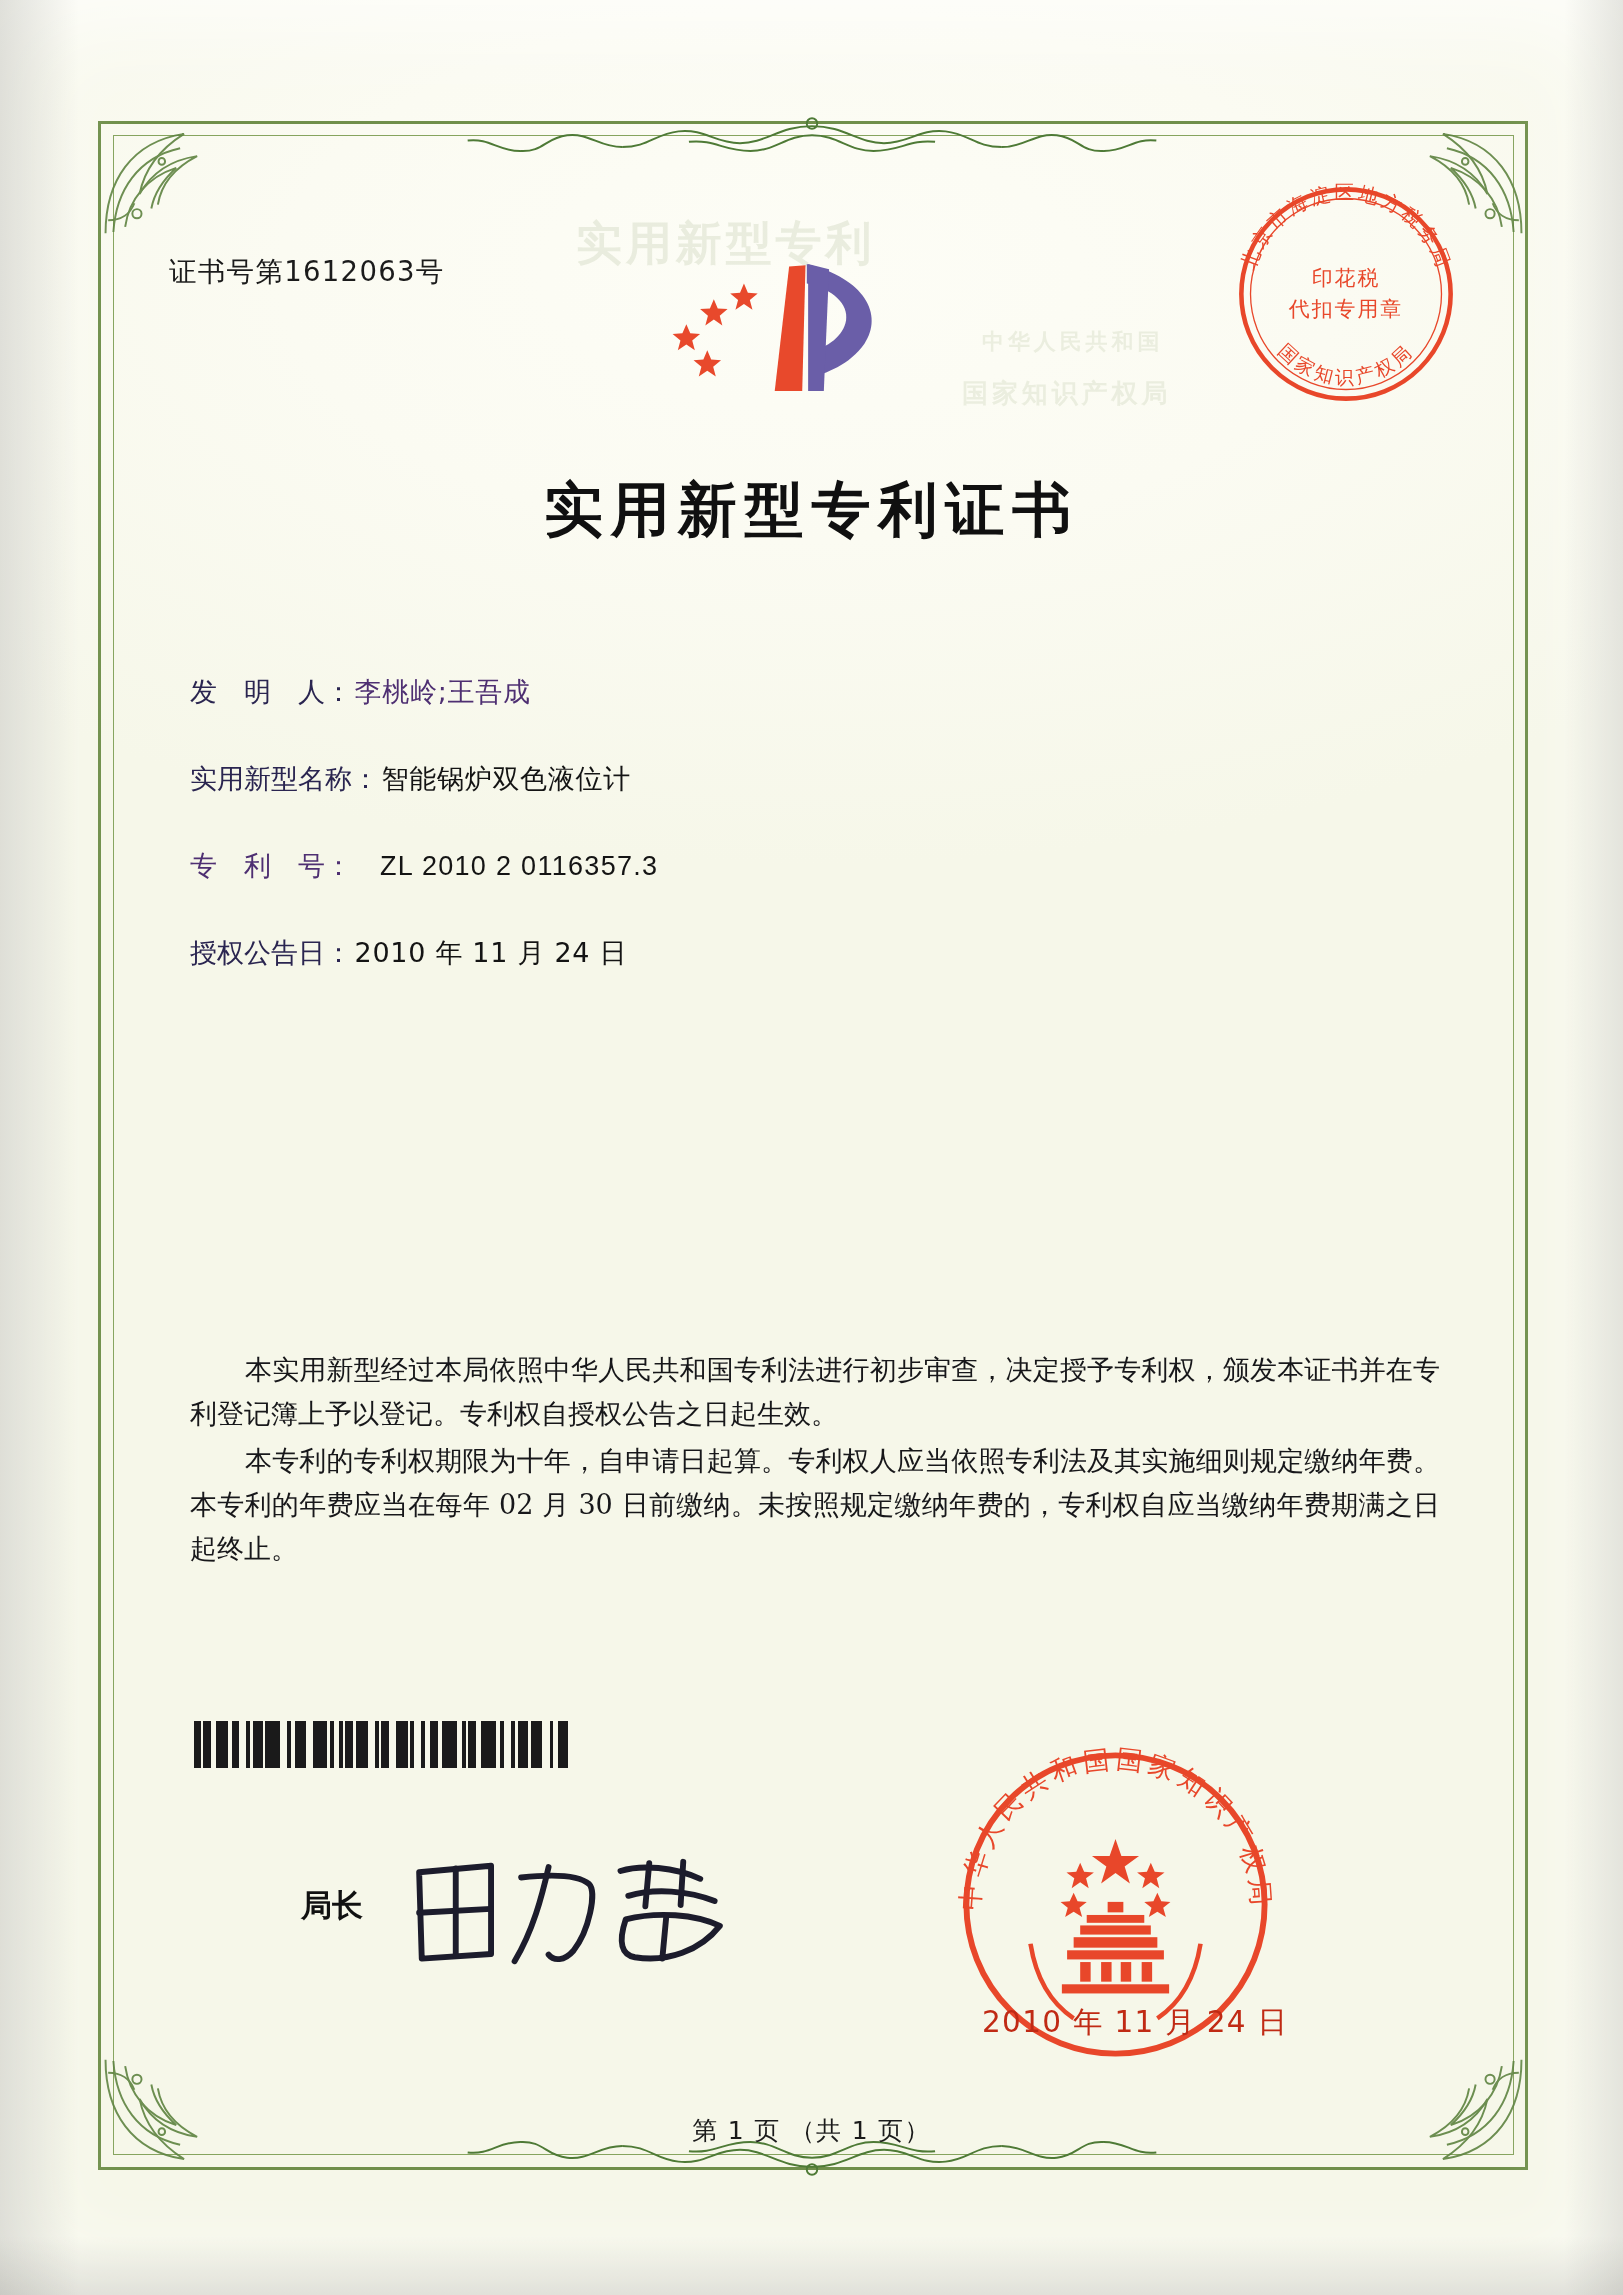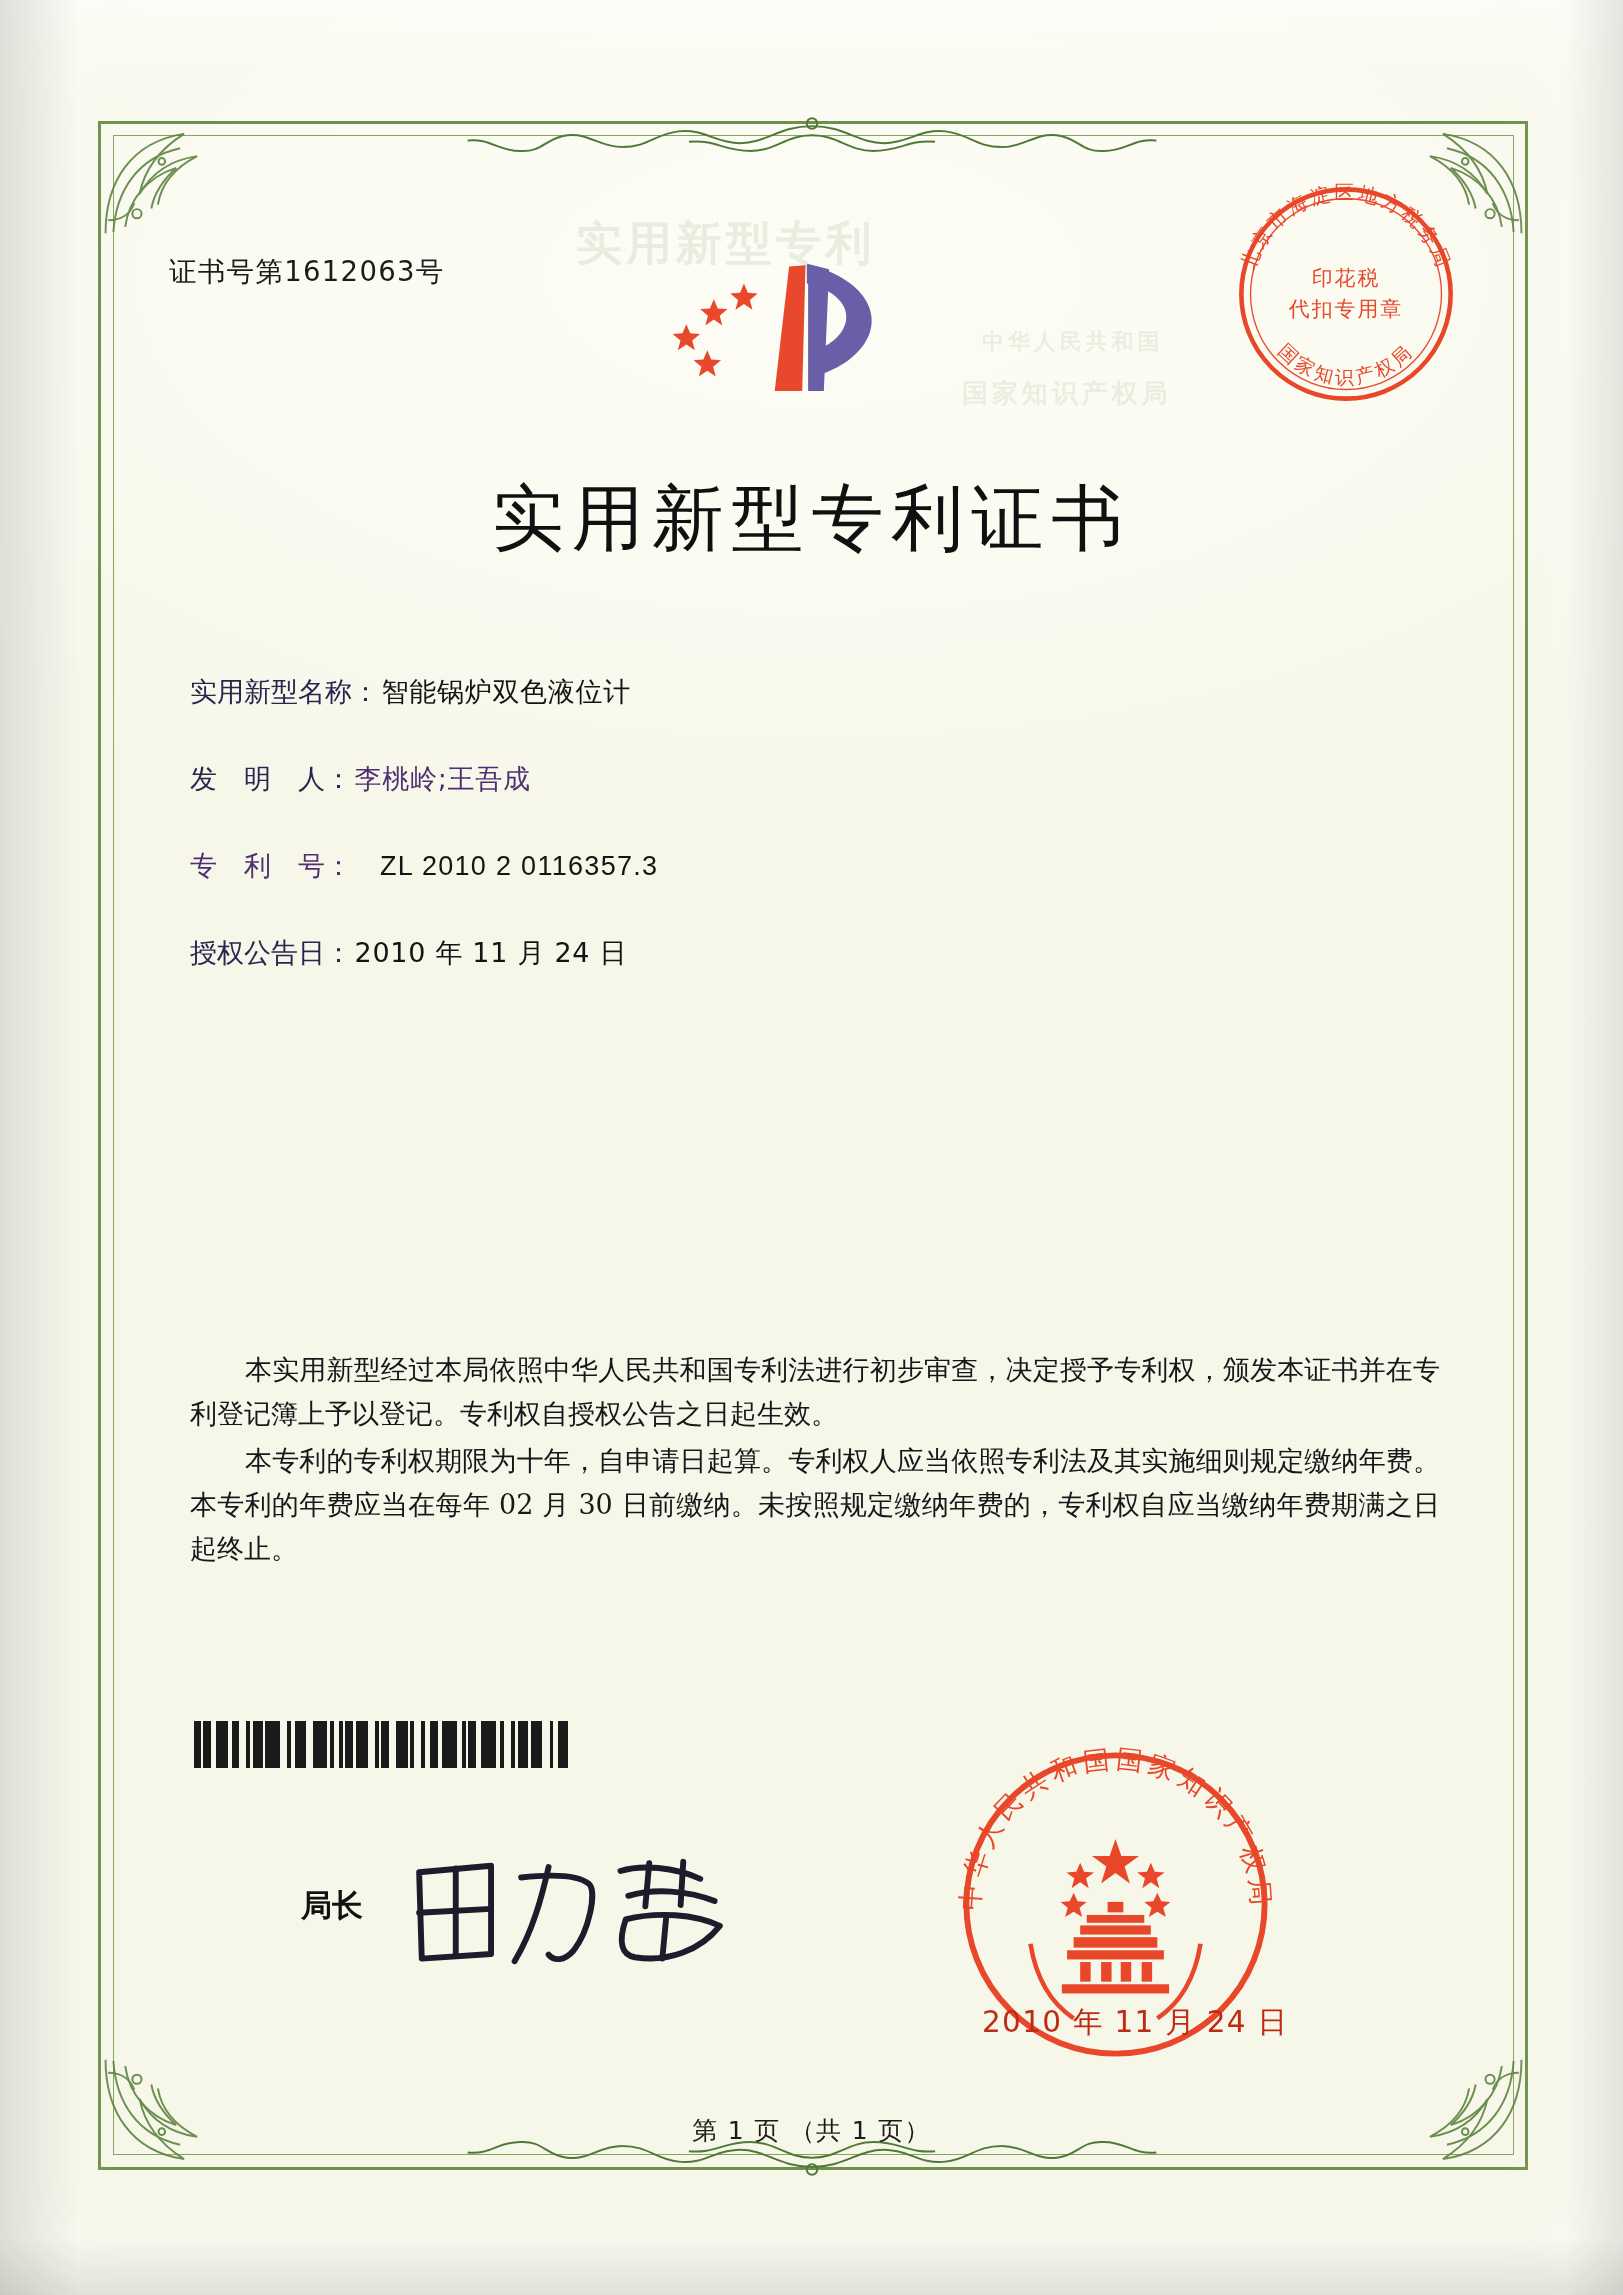--- a/index.html
+++ b/index.html
@@ -121,22 +121,22 @@
     right: 156px; top: 173px;
     width: 242px; height: 242px;
   }
 
   
   .main-title {
     position: absolute;
     left: 50%;
     top: 471px;
     transform: translateX(-50%);
-    font-size: 72px;
-    font-weight: normal;
+    font-size: 59px;
+    font-weight: bold;
     letter-spacing: 7.9px;
     color: #101010;
     font-family: "DejaVu Sans", sans-serif;
     white-space: nowrap;
   }
 
   
   .fields {
     position: absolute;
     left: 190px;
@@ -396,26 +396,26 @@
       </text>
       <text x="185" y="172" text-anchor="middle" font-family="'DejaVu Sans', sans-serif" font-size="32" fill="#e8472a" letter-spacing="3">印花税</text>
       <text x="185" y="218" text-anchor="middle" font-family="'DejaVu Sans', sans-serif" font-size="32" fill="#e8472a" letter-spacing="3">代扣专用章</text>
     </svg>
   </div>
 
   <div class="main-title">实用新型专利证书</div>
 
   <div class="fields">
     <div class="field-row">
+      <span class="field-label">发　明　人：</span>
+      <span class="field-value ink-purple">李桃岭;王吾成</span>
+    </div>
+    <div class="field-row">
       <span class="field-label">实用新型名称：</span>
       <span class="field-value">智能锅炉双色液位计</span>
-    </div>
-    <div class="field-row">
-      <span class="field-label">发　明　人：</span>
-      <span class="field-value ink-purple">李桃岭;王吾成</span>
     </div>
     <div class="field-row">
       <span class="field-label ink-purple">专　利　号：</span>
       <span class="field-value mono">ZL 2010 2 0116357.3</span>
     </div>
     <div class="field-row">
       <span class="field-label">授权公告日：</span>
       <span class="field-value">2010 年 11 月 24 日</span>
     </div>
   </div>

